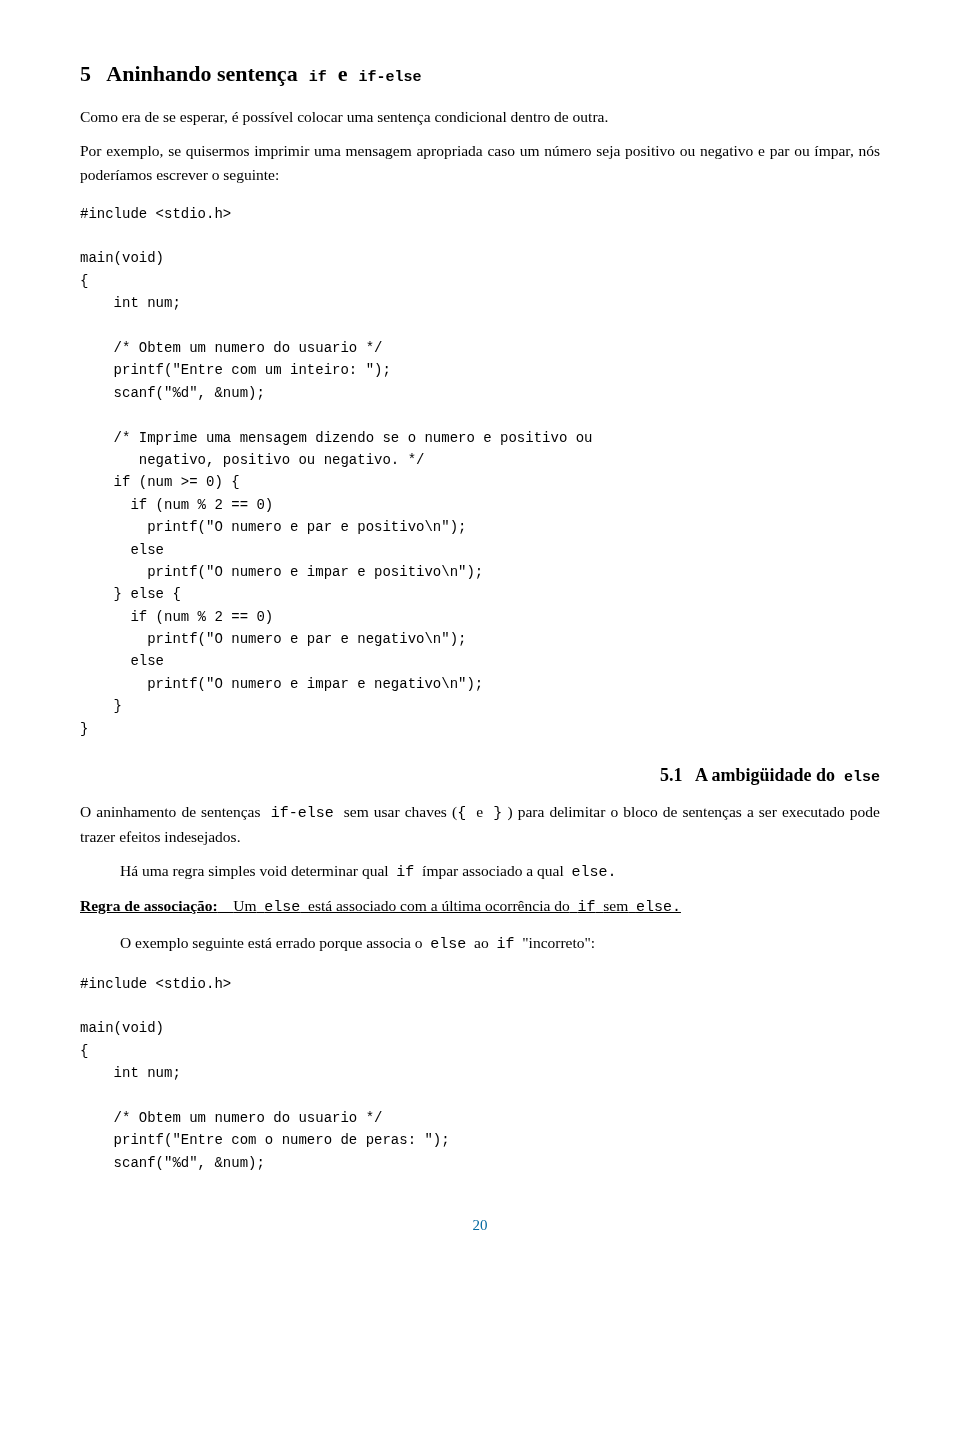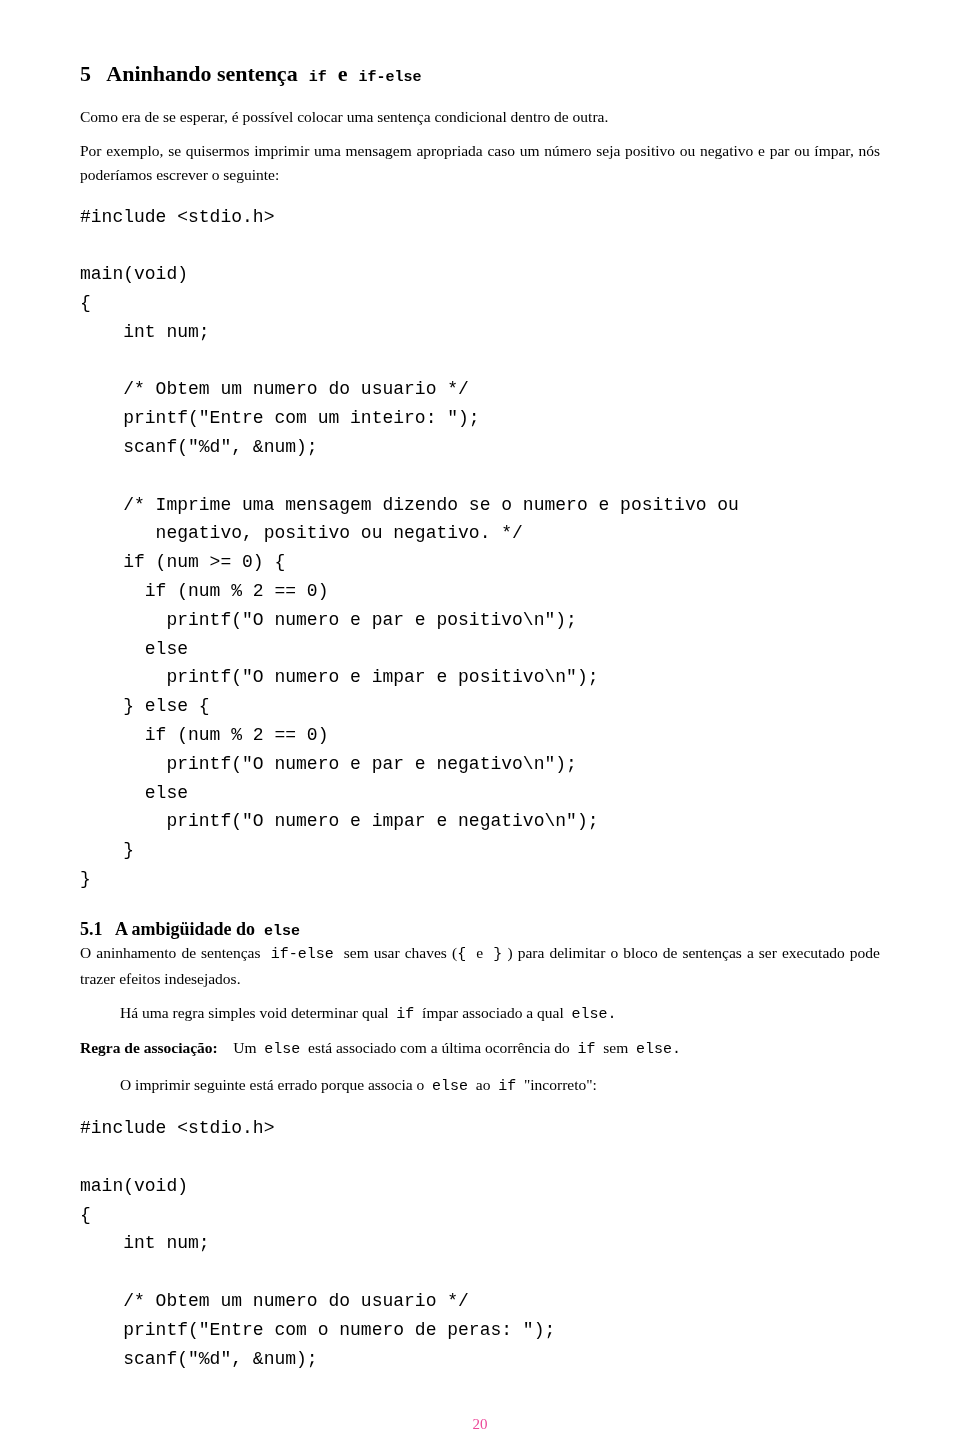--- a/index.html
+++ b/index.html
@@ -15,50 +15,53 @@
     }
     h2.section-title {
       font-size: 22px;
       font-weight: bold;
       margin-bottom: 16px;
       line-height: 1.3;
     }
     h3.subsection-title {
       font-size: 18px;
       font-weight: bold;
+      margin-bottom: 12px;
       margin-top: 24px;
       line-height: 1.3;
+      text-align: right;
     }
     .body-text {
       font-size: 15.5px;
       margin-bottom: 10px;
       line-height: 1.55;
       text-align: justify;
     }
     code, .mono {
       font-family: "Courier New", Courier, monospace;
       font-size: 15px;
     }
     .code-block {
       font-family: "Courier New", Courier, monospace;
-      font-size: 18px;
+      font-size: 14px;
       background: #ffffff;
       margin: 16px 0 16px 0;
       white-space: pre;
       line-height: 1.6;
       color: #000;
     }
     .page-number {
       text-align: center;
       font-size: 15px;
       margin-top: 40px;
-      color: #ec4899;
+      color: #0369a1;
     }
     .rule-block {
       margin: 8px 0 12px 0;
+      text-decoration: underline;
     }
     .rule-label {
       font-weight: bold;
       font-size: 15.5px;
     }
     .body-text-indent {
       font-size: 15.5px;
       margin-bottom: 10px;
       line-height: 1.55;
       text-align: justify;
@@ -132,21 +135,21 @@
     &nbsp;&nbsp;&nbsp;<span>Um</span>
     &nbsp;<code>else</code>
     &nbsp;<span>está associado com a última ocorrência do</span>
     &nbsp;<code>if</code>
     &nbsp;<span>sem</span>
     &nbsp;<code>else.</code>
   </p>
 </div>
 
 <p class="body-text-indent">
-  <span>O imprimir seguinte está errado porque associa o</span>
+  <span>O exemplo seguinte está errado porque associa o</span>
   &nbsp;<code>else</code>
   &nbsp;<span>ao</span>
   &nbsp;<code>if</code>
   &nbsp;<span>"incorreto":</span>
 </p>
 
 <div class="code-block">#include &lt;stdio.h&gt;
 
 main(void)
 {

